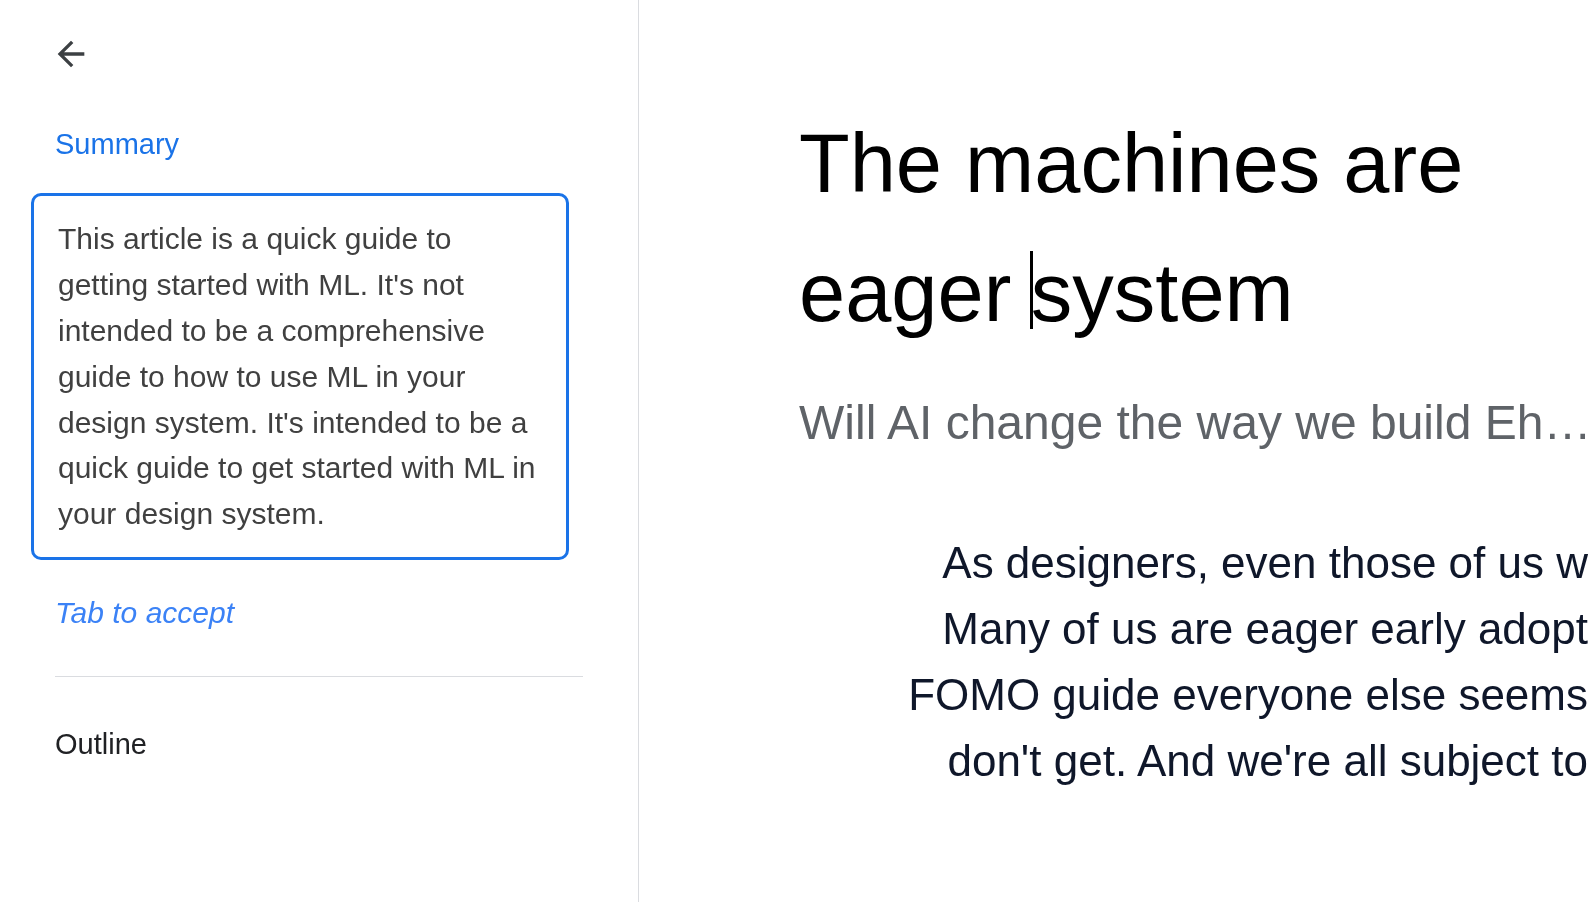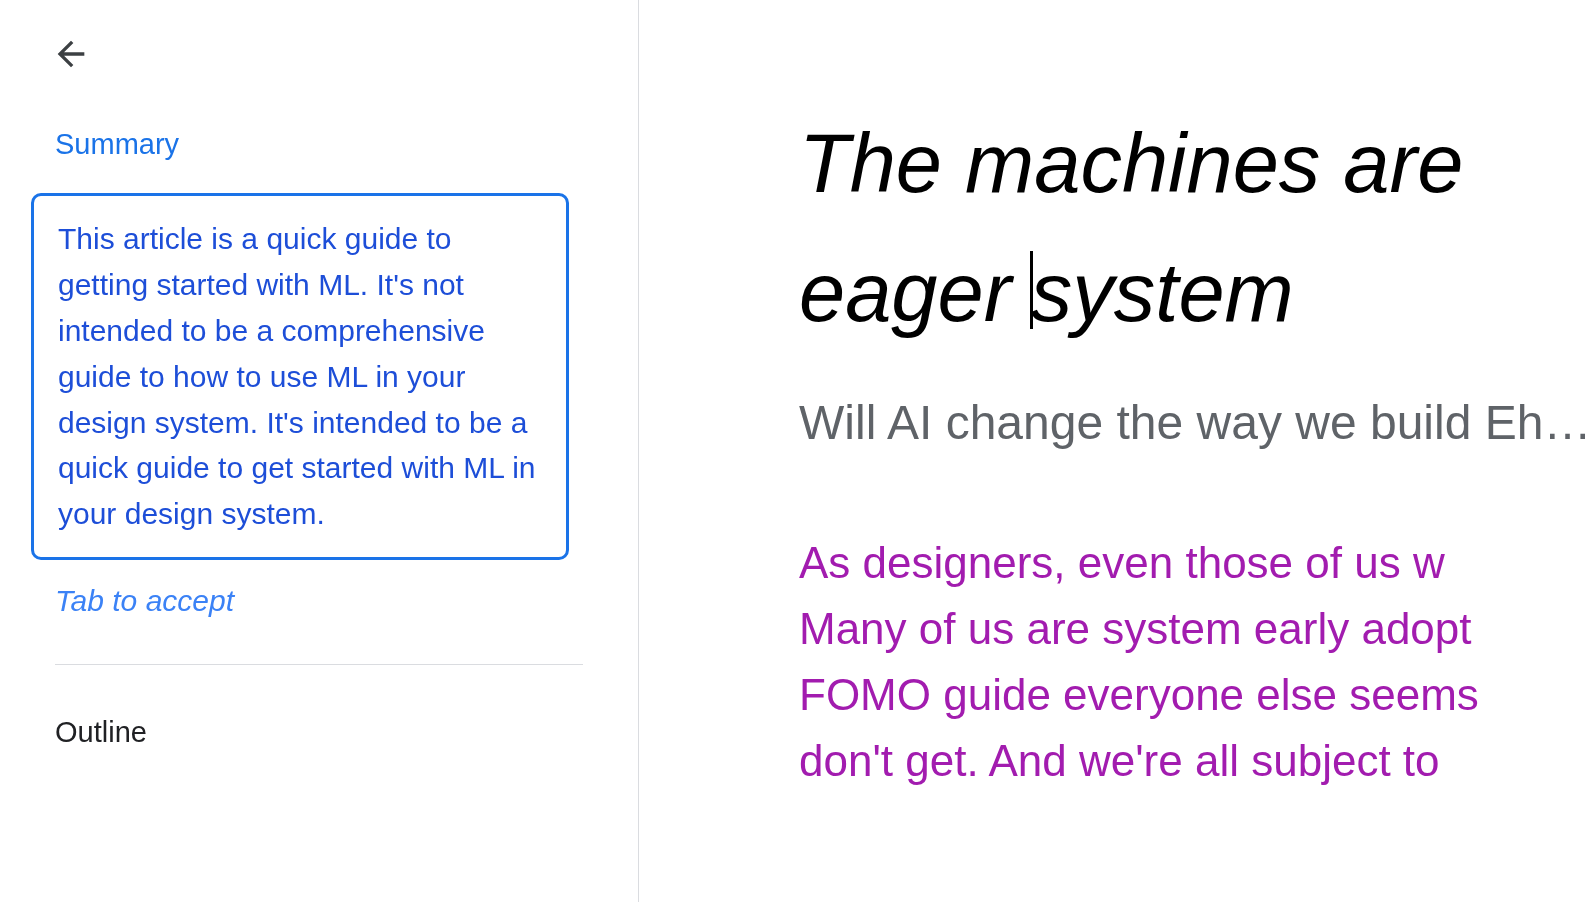--- a/index.html
+++ b/index.html
@@ -38,24 +38,24 @@
     .summary-heading {
       color: #1a73e8;
       font-size: 29px;
       font-weight: 400;
       margin-bottom: 32px;
     }
     .summary-box {
       border: 3px solid #1a73e8;
       border-radius: 10px;
       padding: 20px 24px;
-      color: #1d4ed8;
+      color: #404040;
       font-size: 30px;
       line-height: 1.53;
-      margin-bottom: 24px;
+      margin-bottom: 36px;
       margin-left: -24px;
       width: 538px;
     }
     .tab-accept {
       font-style: italic;
       color: #3b82f6;
       font-size: 30px;
     }
     .divider {
       margin-top: 46px;
@@ -77,41 +77,41 @@
     .doc-title {
       font-size: 83px;
       line-height: 1.55;
       color: #000000;
       font-weight: 400;
       letter-spacing: 0px;
       margin-bottom: 26px;
     }
     .doc-title .line {
       display: block;
-      font-style: italic;
     }
     .cursor {
       display: inline-block;
       width: 2.5px;
       height: 78px;
       background: #000000;
       vertical-align: -8px;
       margin-left: -4px;
       margin-right: -2px;
     }
     .doc-subtitle {
       font-size: 48px;
       color: #5f6368;
       line-height: 1.65;
       margin-bottom: 68px;
     }
     .doc-body {
       font-size: 44px;
-      color: #a21caf;
+      color: #0f172a;
       line-height: 1.5;
+      text-align: right;
     }
     .doc-body .bline {
       display: block;
     }
   </style>
 </head>
 <body>
 
 <div class="sidebar">
   <div class="back-button">
@@ -137,17 +137,17 @@
     <span class="line"><span>eager </span><span class="cursor"></span><span>system</span></span>
   </div>
 
   <div class="doc-subtitle">
     <span class="line">Will AI change the way we build </span>
     <span class="line">Eh…</span>
   </div>
 
   <div class="doc-body">
     <span class="bline">As designers, even those of us w</span>
-    <span class="bline">Many of us are system early adopt</span>
+    <span class="bline">Many of us are eager early adopt</span>
     <span class="bline">FOMO guide everyone else seems</span>
     <span class="bline">don't get. And we're all subject to</span>
   </div>
 </div>
 
 </body></html>

